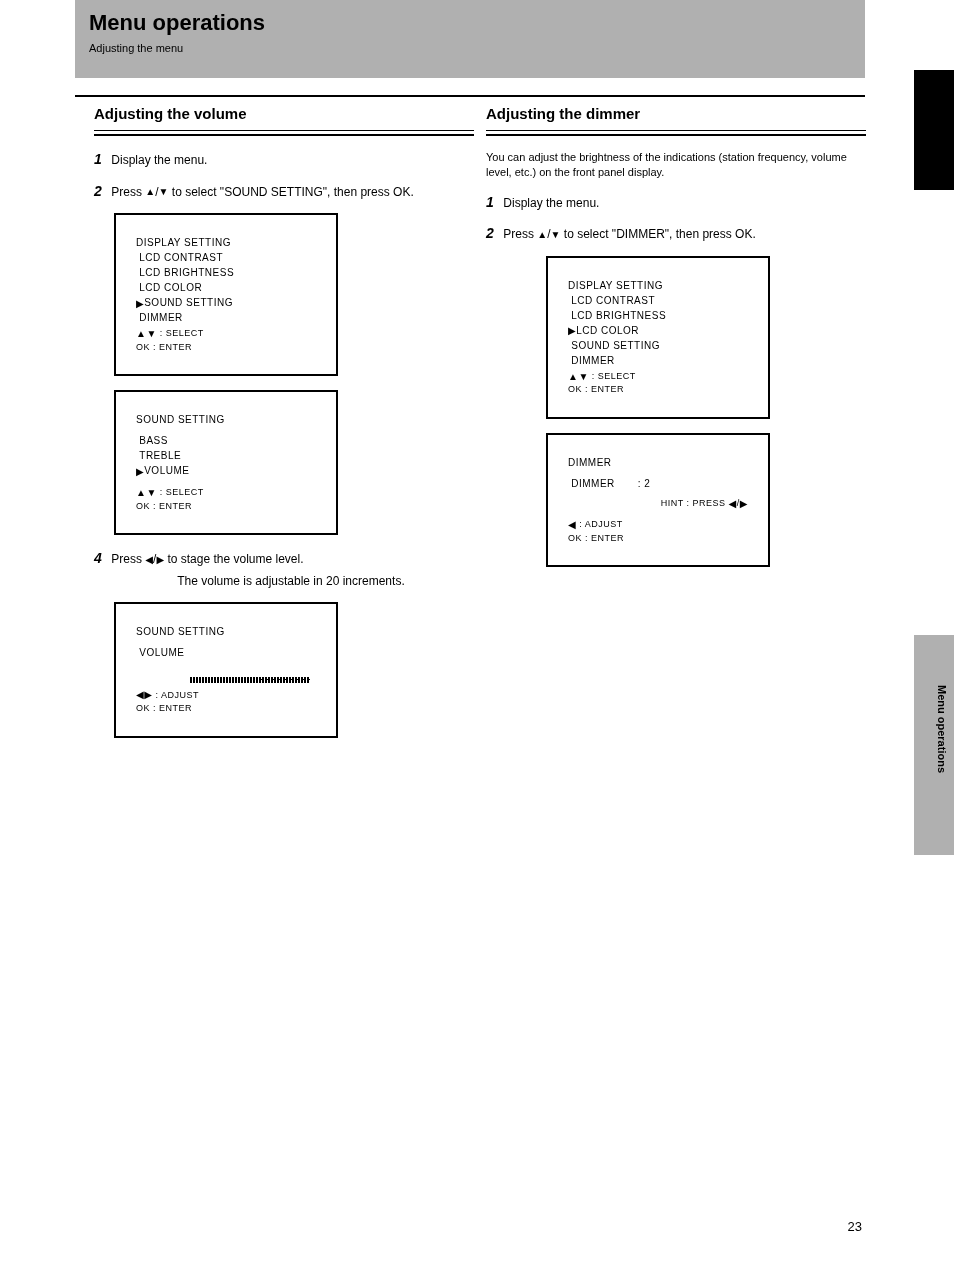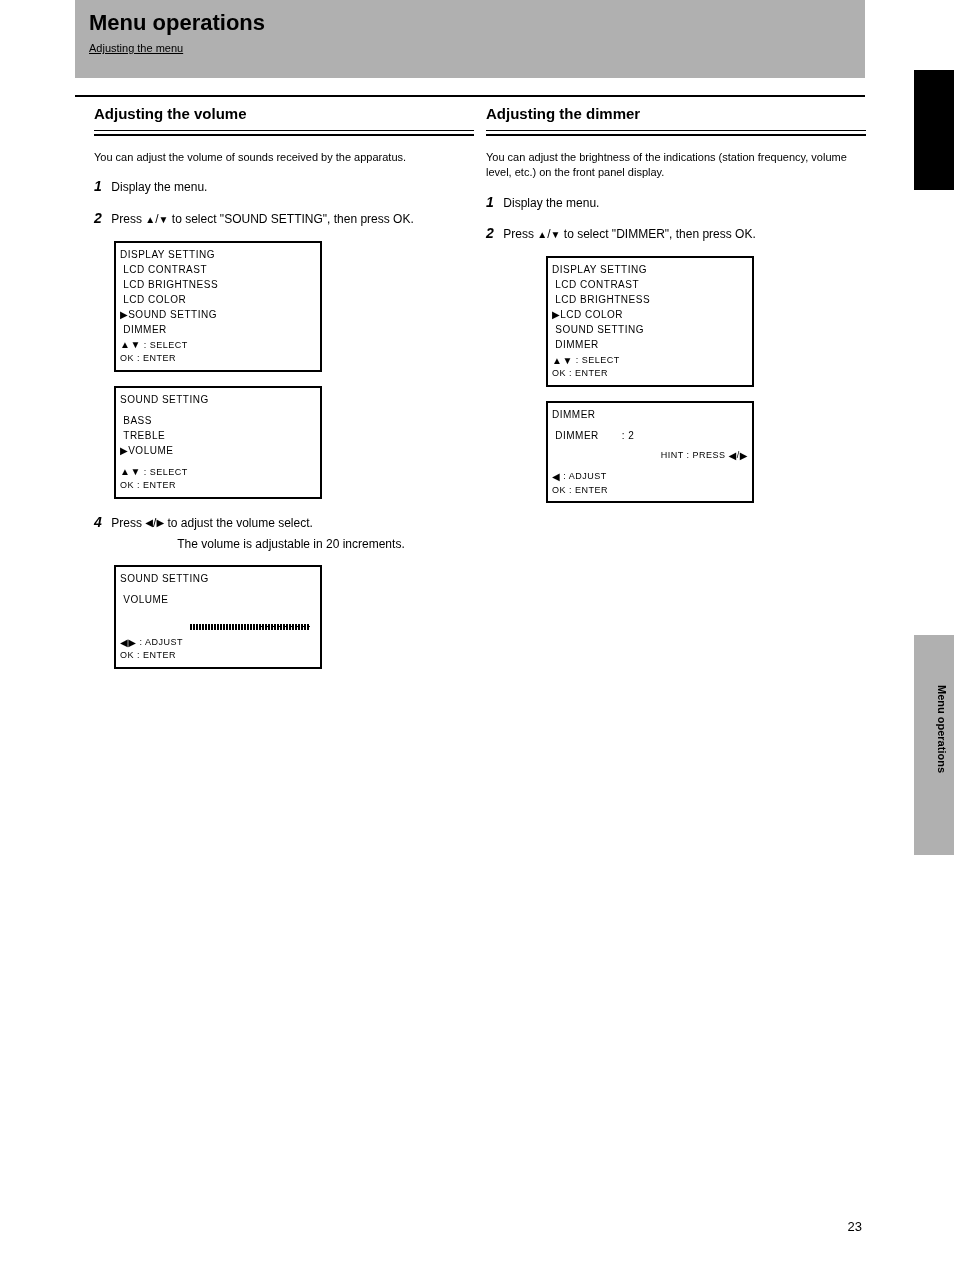--- a/index.html
+++ b/index.html
@@ -39,21 +39,20 @@
   }
   .header-band .big {
     font-size: 22px;
     font-weight: bold;
     color: #000;
   }
   .header-band .small {
     font-size: 11px;
     color: #000;
     margin-top: 6px;
-    text-decoration: underline;
   }
   .rule-thick {
     position: absolute;
     left: 75px;
     top: 95px;
     width: 790px;
     height: 2px;
     background: #000;
   }
   .col {
@@ -81,24 +80,24 @@
     font-size: 15px;
     font-weight: bold;
   }
   .subtitle { font-size: 11px; margin-bottom: 10px; line-height: 1.4; }
   .step { font-size: 12px; margin-bottom: 12px; line-height: 1.4; margin-top: 12px; }
   .step .num { font-weight: bold; font-style: italic; font-size: 14px; display: inline-block; width: 14px; }
   .step .txt { display: inline; }
   .tri { display:inline-block; font-size:10px; line-height:1; vertical-align: middle; }
   .screenbox {
     border: 2px solid #000;
-    width: 208px;
+    width: 224px;
     background: #fff;
     margin: 0 0 14px 20px;
-    padding: 4px;
+    padding: 20px;
     font-size: 10px;
     letter-spacing: 0.5px;
     line-height: 1.5;
   }
   .screenbox .line { white-space: pre; }
   .screenbox .footer { display:flex; justify-content: space-between; font-size:9px; margin-top:2px;flex-direction:column; }
   .screenbox .gap { height: 6px; }
   .hint { font-size:9px; }
   .bar {
     display:inline-block;
@@ -143,21 +142,20 @@
 </div>
 <div class="rule-thick"></div>
 <div class="sidebar-top"></div>
 <div class="sidebar-lighter"></div>
 <div class="vert-label">Menu operations</div>
 
 <div class="col left">
   <div class="dbl-underline">
     <h2>Adjusting the volume</h2>
   </div>
-  <div class="subtitle">You can adjust the volume of sounds received by the apparatus.</div>
 
   <div class="step">
     <span class="num">1</span>
     <span class="txt">Display the menu.</span>
   </div>
 
   <div class="step">
     <span class="num">2</span>
     <span>Press </span><span class="tri">▲</span>/<span class="tri">▼</span><span> to select "SOUND SETTING", then press OK.</span>
   </div>
@@ -184,21 +182,21 @@
     <div class="line"><span class="tri">▶</span><span>VOLUME</span></div>
     <div class="gap"></div>
     <div class="footer">
       <span><span class="tri">▲▼</span> : SELECT</span>
       <span>OK : ENTER</span>
     </div>
   </div>
 
   <div class="step">
     <span class="num">4</span>
-    <span>Press </span><span class="tri">◀</span>/<span class="tri">▶</span><span> to adjust the volume select.</span>
+    <span>Press </span><span class="tri">◀</span>/<span class="tri">▶</span><span> to stage the volume level.</span>
     <div style="margin-left:14px; margin-top:4px;text-align:center;">The volume is adjustable in 20 increments.</div>
   </div>
 
   <div class="screenbox">
     <div class="line">SOUND SETTING</div>
     <div class="gap"></div>
     <div class="line">&nbsp;<span>VOLUME</span></div>
     <div class="gap"></div>
       <div class="gap"></div>
     <div class="line" style="text-align:right; padding-right:6px;"><span class="bar"></span></div>

